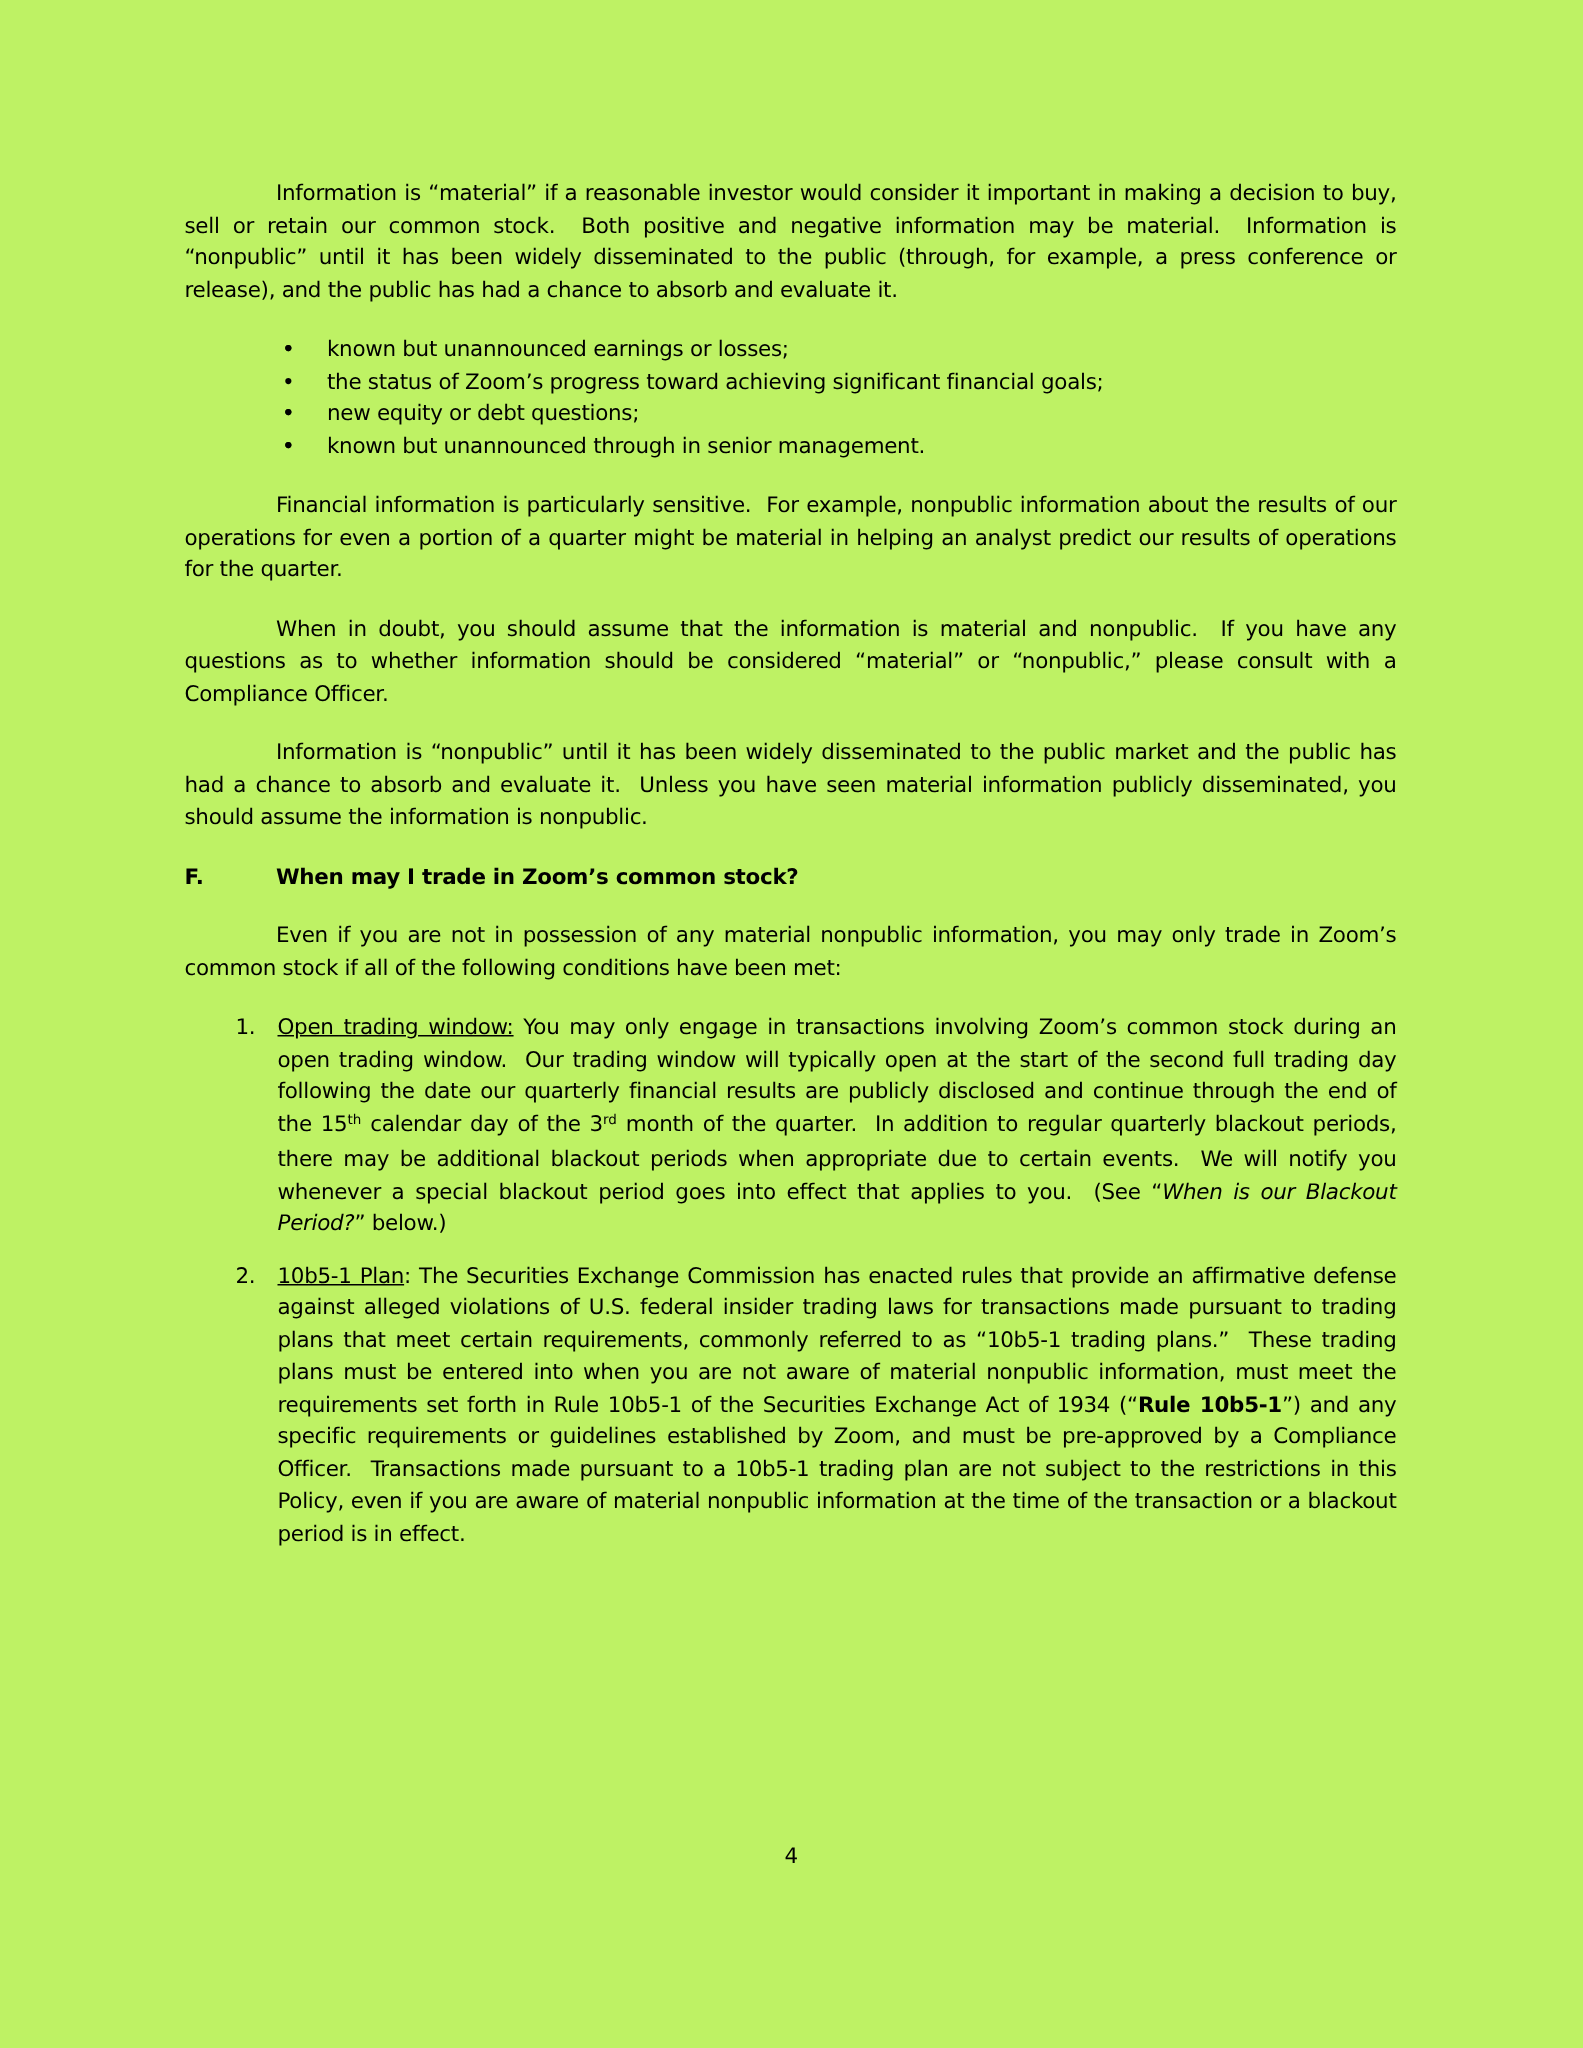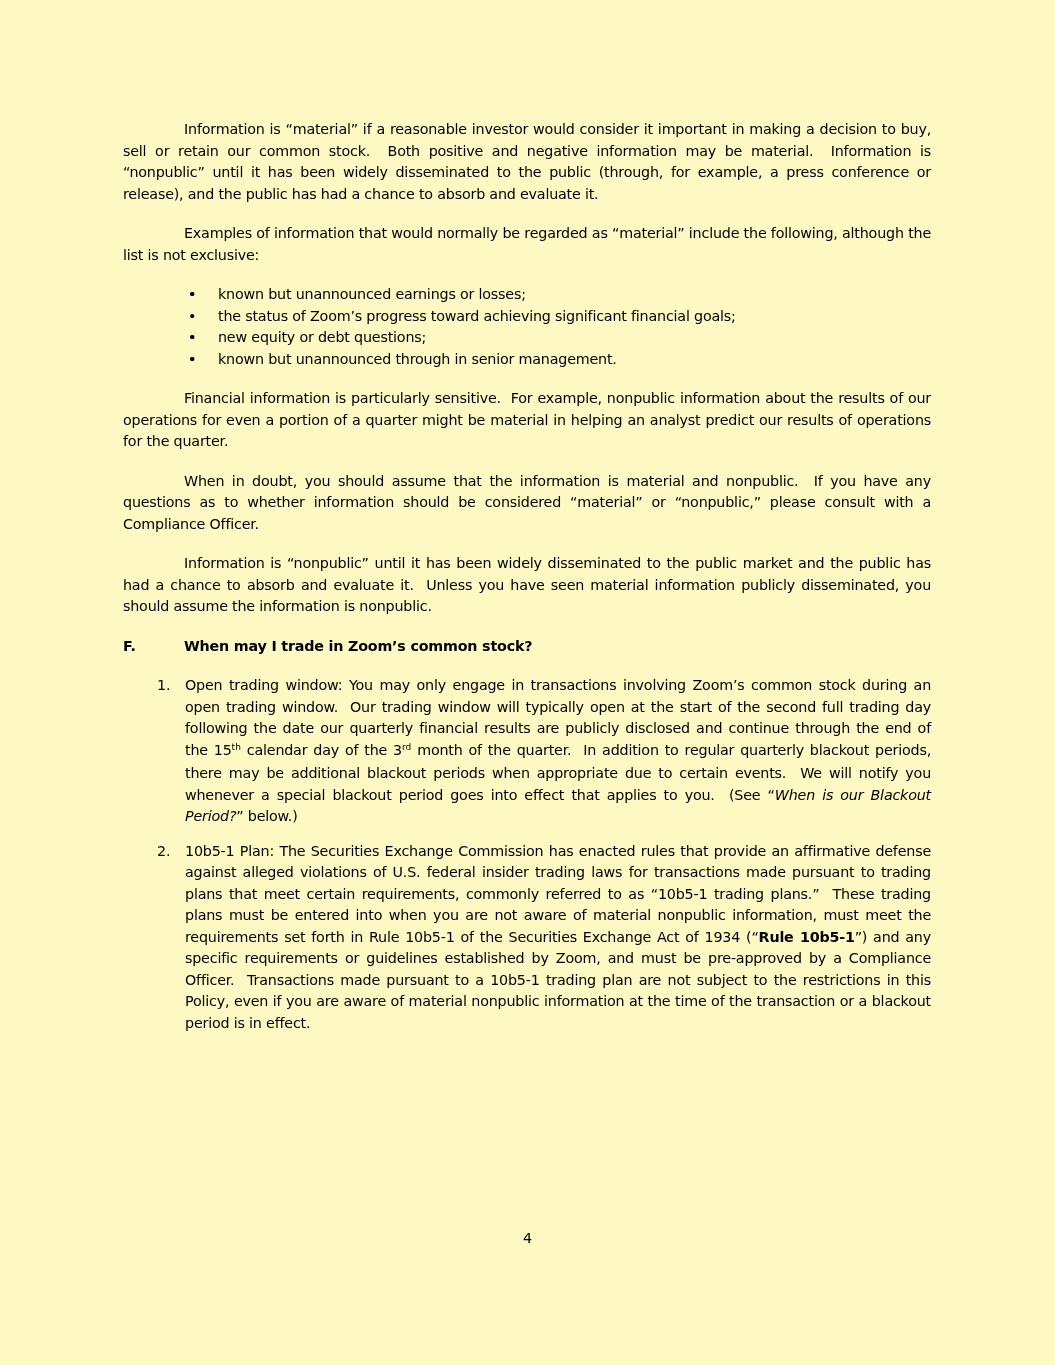--- a/index.html
+++ b/index.html
@@ -4,21 +4,21 @@
 <style>
   html, body {
     margin: 0;
     padding: 0;
     background: #ffffff;
   }
   .page {
     position: relative;
     width: 1055px;
     height: 1365px;
-    background: #fef9c3;
+    background: #bef264;
     overflow: hidden;
     font-family: "DejaVu Sans", "Liberation Sans", sans-serif;
     color: #000000;
   }
   .content {
     position: absolute;
     left: 123px;
     top: 119px;
     width: 808px;
     font-size: 14.3px;
@@ -63,21 +63,21 @@
     position: relative;
     padding-left: 62px;
     margin: 0 0 13px 0;
     text-align: justify;
   }
   .item-number {
     position: absolute;
     left: 34px;
     top: 0;
   }
-  .run-underline { }
+  .run-underline { text-decoration: underline; }
   .run-italic { font-style: italic; }
   .run-bold { font-weight: bold; }
   .run-super {
     font-size: 9px;
     letter-spacing: 0;
     position: relative;
     top: -4.5px;
   }
   .page-number {
     position: absolute;
@@ -88,33 +88,33 @@
     font-size: 14.3px;
     line-height: 21.5px;
   }
 </style>
 </head>
 <body>
 
 <div class="page">
   <div class="content">
       <p class="para"><span class="run-normal">Information is “material” if a reasonable investor would consider it important in making a decision to buy, sell or retain our common stock.&nbsp; Both positive and negative information may be material.&nbsp; Information is “nonpublic” until it has been widely disseminated to the public (through, for example, a press conference or release), and the public has had a chance to absorb and evaluate it.</span></p>
-      <p class="para"><span class="run-normal">Examples of information that would normally be regarded as “material” include the following, although the list is not exclusive:</span></p>
       <div class="bullet-list">
         <div class="bullet-item"><span class="bullet-marker">•</span></div>
         <div class="bullet-item"><span class="bullet-marker">•</span><span class="bullet-text">known but unannounced earnings or losses;</span></div>
         <div class="bullet-item"><span class="bullet-marker">•</span><span class="bullet-text">the status of Zoom’s progress toward achieving significant financial goals;</span></div>
         <div class="bullet-item"><span class="bullet-marker">•</span></div>
         <div class="bullet-item"><span class="bullet-marker">•</span><span class="bullet-text">new equity or debt questions;</span></div>
         <div class="bullet-item"><span class="bullet-marker">•</span></div>
         <div class="bullet-item"><span class="bullet-marker">•</span><span class="bullet-text">known but unannounced through in senior management.</span></div>
       </div>
       <p class="para"><span class="run-normal">Financial information is particularly sensitive.&nbsp; For example, nonpublic information about the results of our operations for even a portion of a quarter might be material in helping an analyst predict our results of operations for the quarter.</span></p>
       <p class="para"><span class="run-normal">When in doubt, you should assume that the information is material and nonpublic.&nbsp; If you have any questions as to whether information should be considered “material” or “nonpublic,” please consult with a Compliance Officer.</span></p>
       <p class="para"><span class="run-normal">Information is “nonpublic” until it has been widely disseminated to the public market and the public has had a chance to absorb and evaluate it.&nbsp; Unless you have seen material information publicly disseminated, you should assume the information is nonpublic.</span></p>
       <div class="heading"><span class="heading-label">F.</span><span class="heading-text"><span class="run-normal">When may I trade in Zoom’s common stock?</span></span></div>
+      <p class="para"><span class="run-normal">Even if you are not in possession of any material nonpublic information, you may only trade in Zoom’s common stock if all of the following conditions have been met:</span></p>
       <div class="numbered-list">
         <div class="numbered-item"><span class="item-number">1.</span><span class="item-text"><span class="run-underline">Open trading window:</span><span class="run-normal"> You may only engage in transactions involving Zoom’s common stock during an open trading window.&nbsp; Our trading window will typically open at the start of the second full trading day following the date our quarterly financial results are publicly disclosed and continue through the end of the 15</span><span class="run-super">th</span><span class="run-normal"> calendar day of the 3</span><span class="run-super">rd</span><span class="run-normal"> month of the quarter.&nbsp; In addition to regular quarterly blackout periods, there may be additional blackout periods when appropriate due to certain events.&nbsp; We will notify you whenever a special blackout period goes into effect that applies to you.&nbsp; (See “</span><span class="run-italic">When is our Blackout Period?</span><span class="run-normal">” below.)</span></span></div>
         <div class="numbered-item"><span class="item-number">2.</span><span class="item-text"><span class="run-underline">10b5-1 Plan</span><span class="run-normal">: The Securities Exchange Commission has enacted rules that provide an affirmative defense against alleged violations of U.S. federal insider trading laws for transactions made pursuant to trading plans that meet certain requirements, commonly referred to as “10b5-1 trading plans.”&nbsp; These trading plans must be entered into when you are not aware of material nonpublic information, must meet the requirements set forth in Rule 10b5-1 of the Securities Exchange Act of 1934 (“</span><span class="run-bold">Rule 10b5-1</span><span class="run-normal">”) and any specific requirements or guidelines established by Zoom, and must be pre-approved by a Compliance Officer.&nbsp; Transactions made pursuant to a 10b5-1 trading plan are not subject to the restrictions in this Policy, even if you are aware of material nonpublic information at the time of the transaction or a blackout period is in effect.</span></span></div>
       </div>
     </div>
   <div class="page-number">4</div>
 </div>
 
 </body></html>

